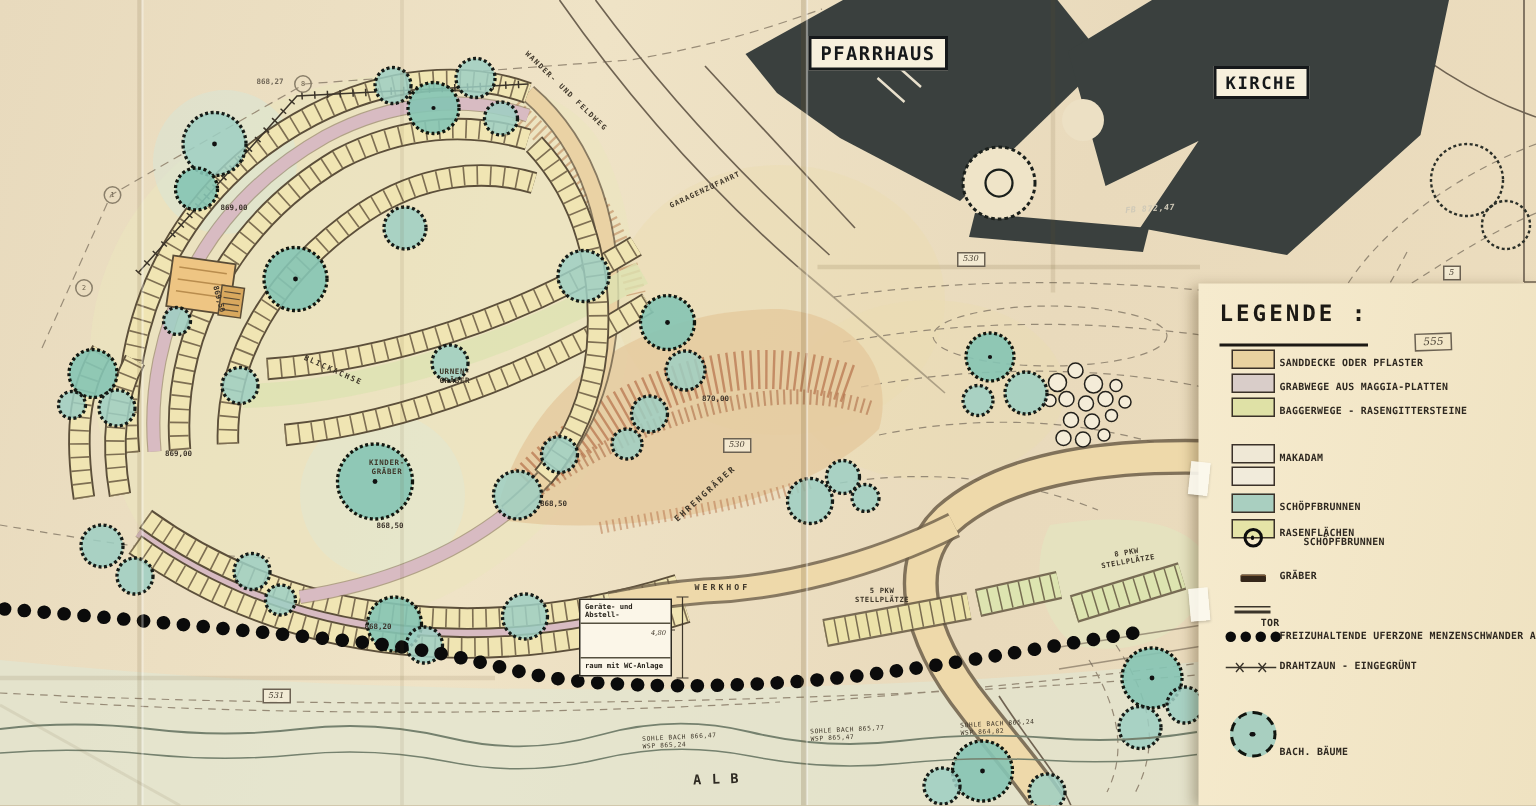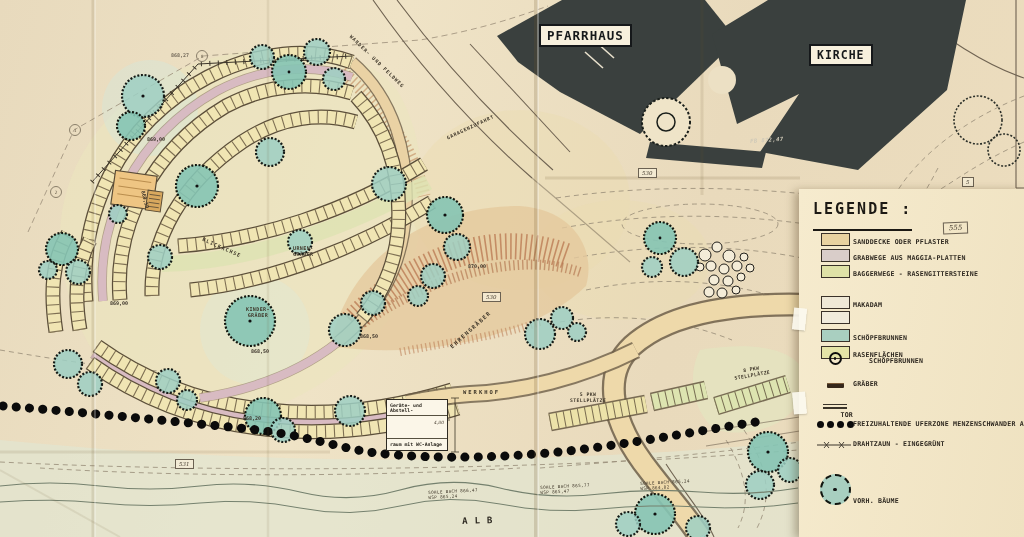--- a/index.html
+++ b/index.html
@@ -481,20 +481,20 @@
           </span>
         </span>
     <span class="lab">FREIZUHALTENDE UFERZONE MENZENSCHWANDER ALB</span>
       </div>
   <div class="lg-row" style="top:285px;">
     <span class="ic">
           <span class="lg-tree">
             <span class="dot"></span>
           </span>
         </span>
-    <span class="lab">VORH. BÄUME</span>
+    <span class="lab">BACH. BÄUME</span>
       </div>
 </div>
 
 <div class="tape" style="left:793px;top:308px;transform:rotate(6deg);"></div>
 <div class="tape" style="left:793px;top:392px;transform:rotate(-5deg);"></div>
 
 </div>
 
 </body></html>

